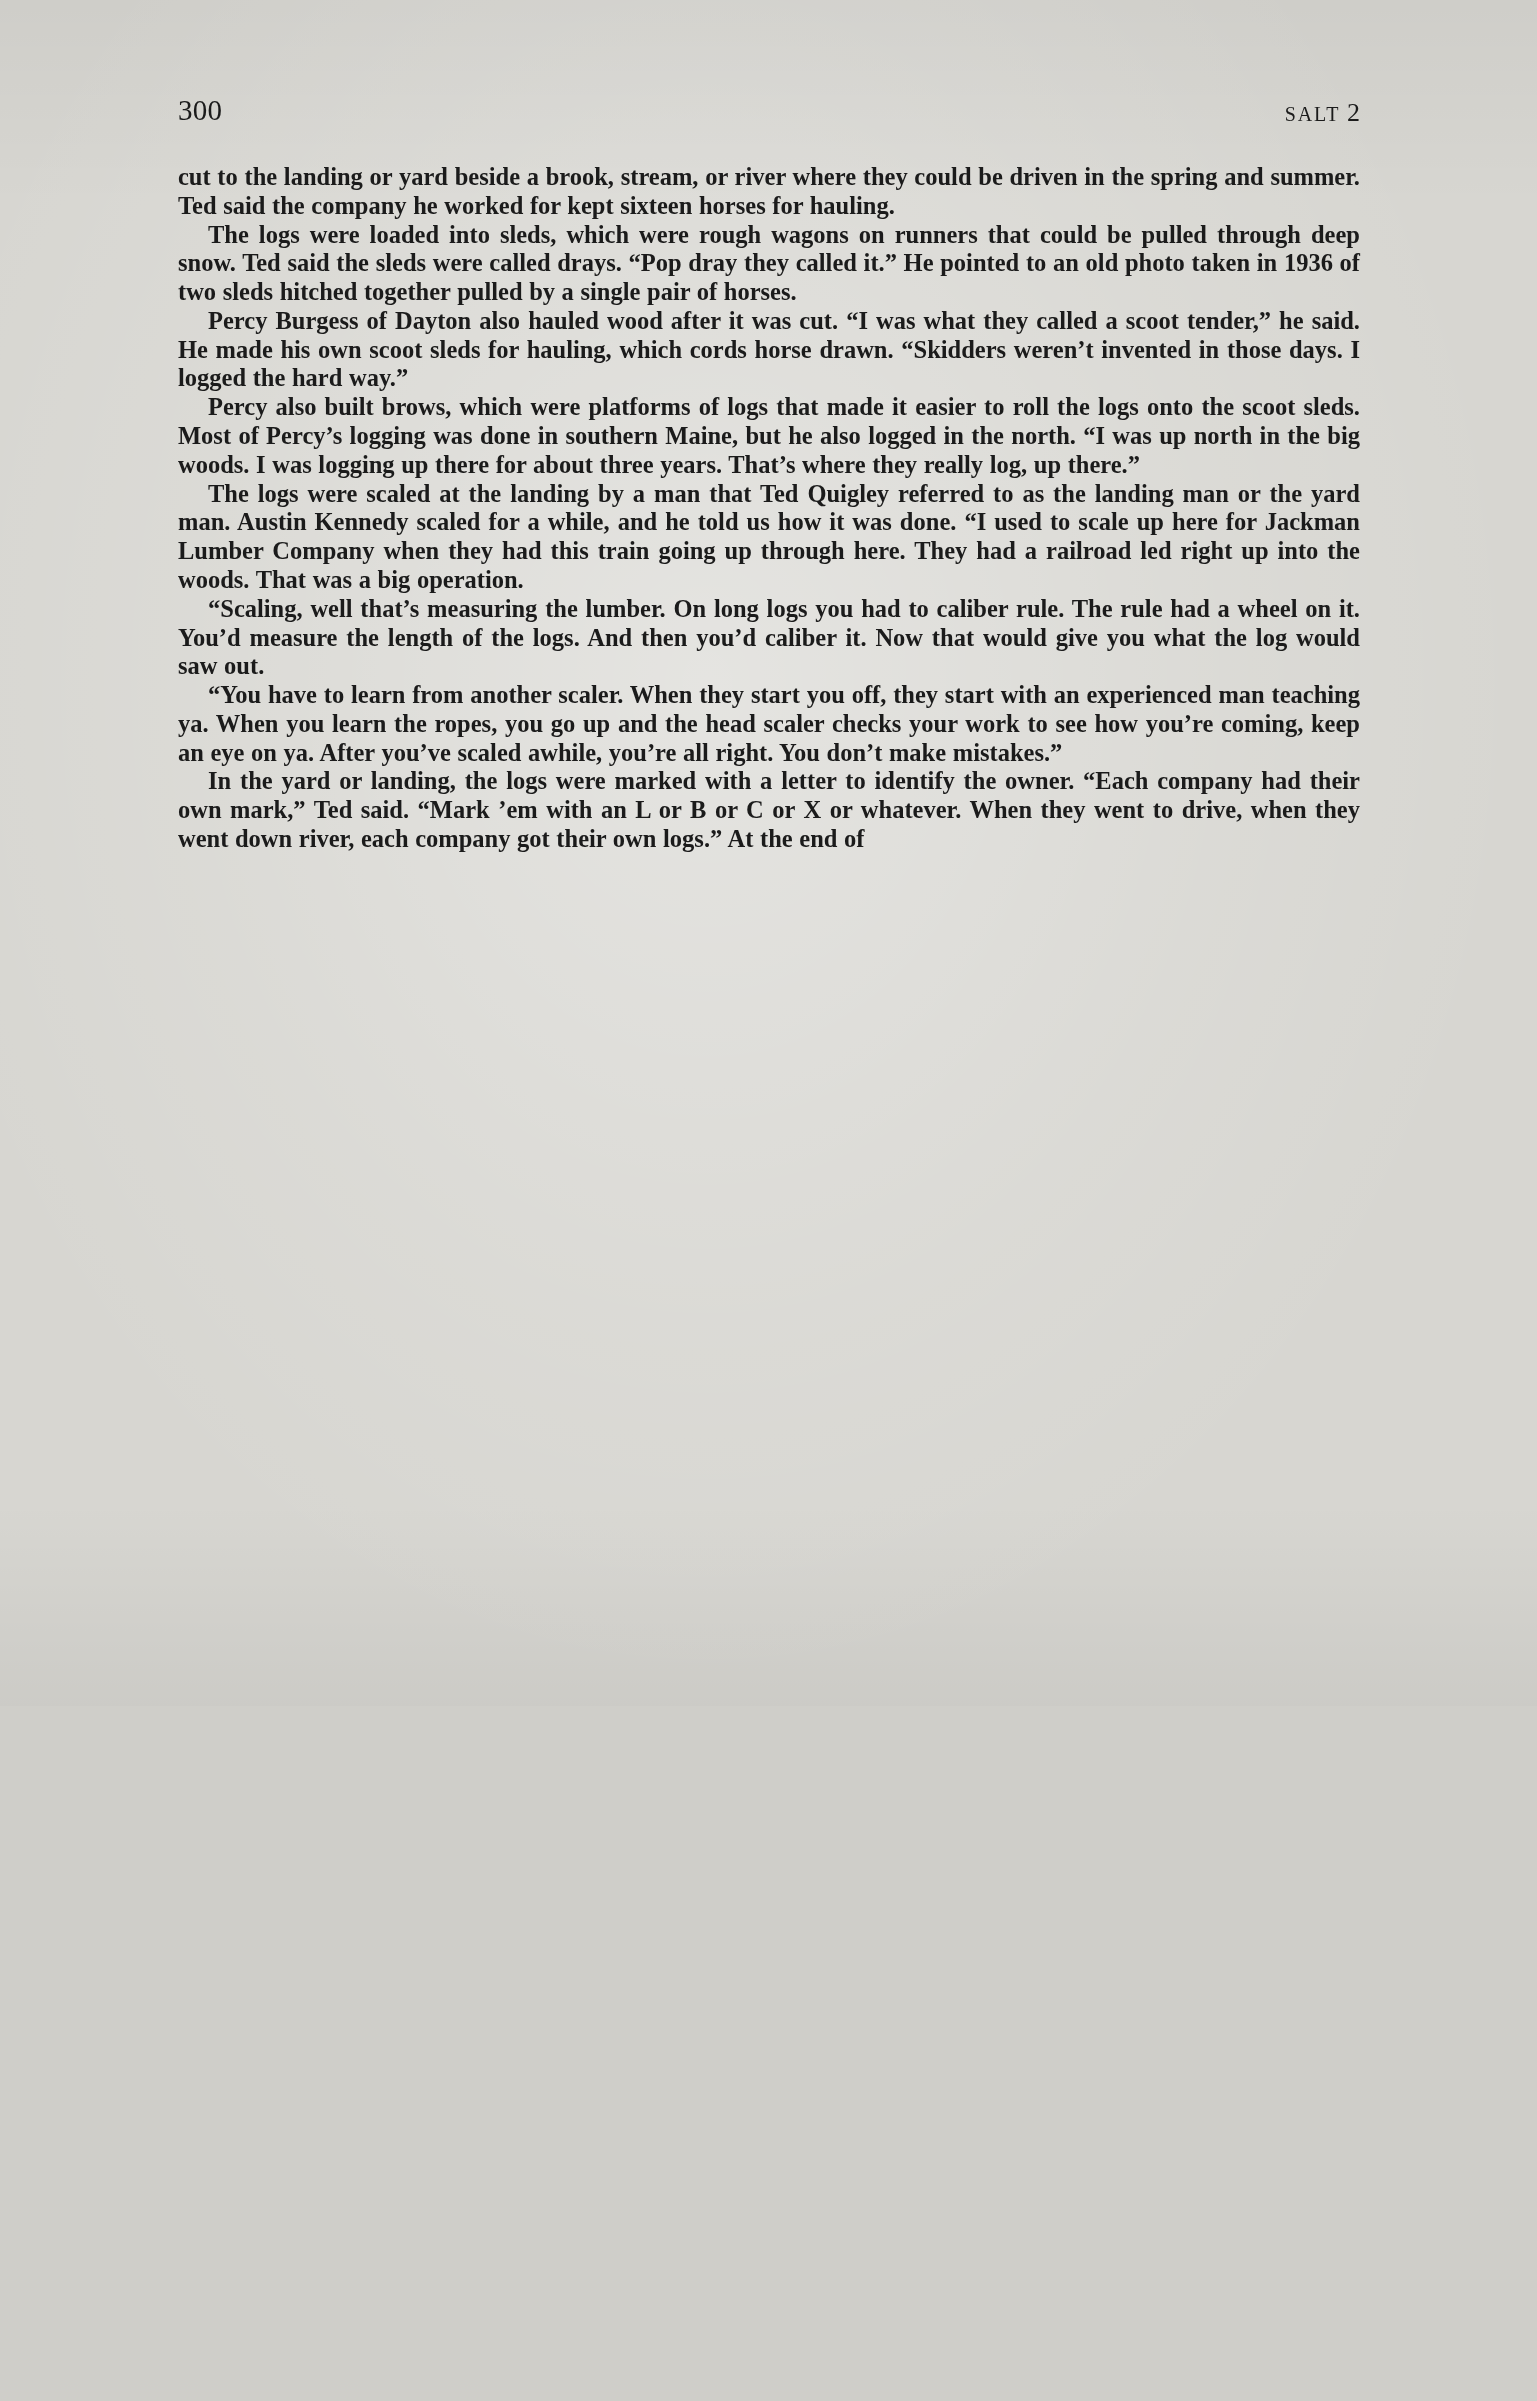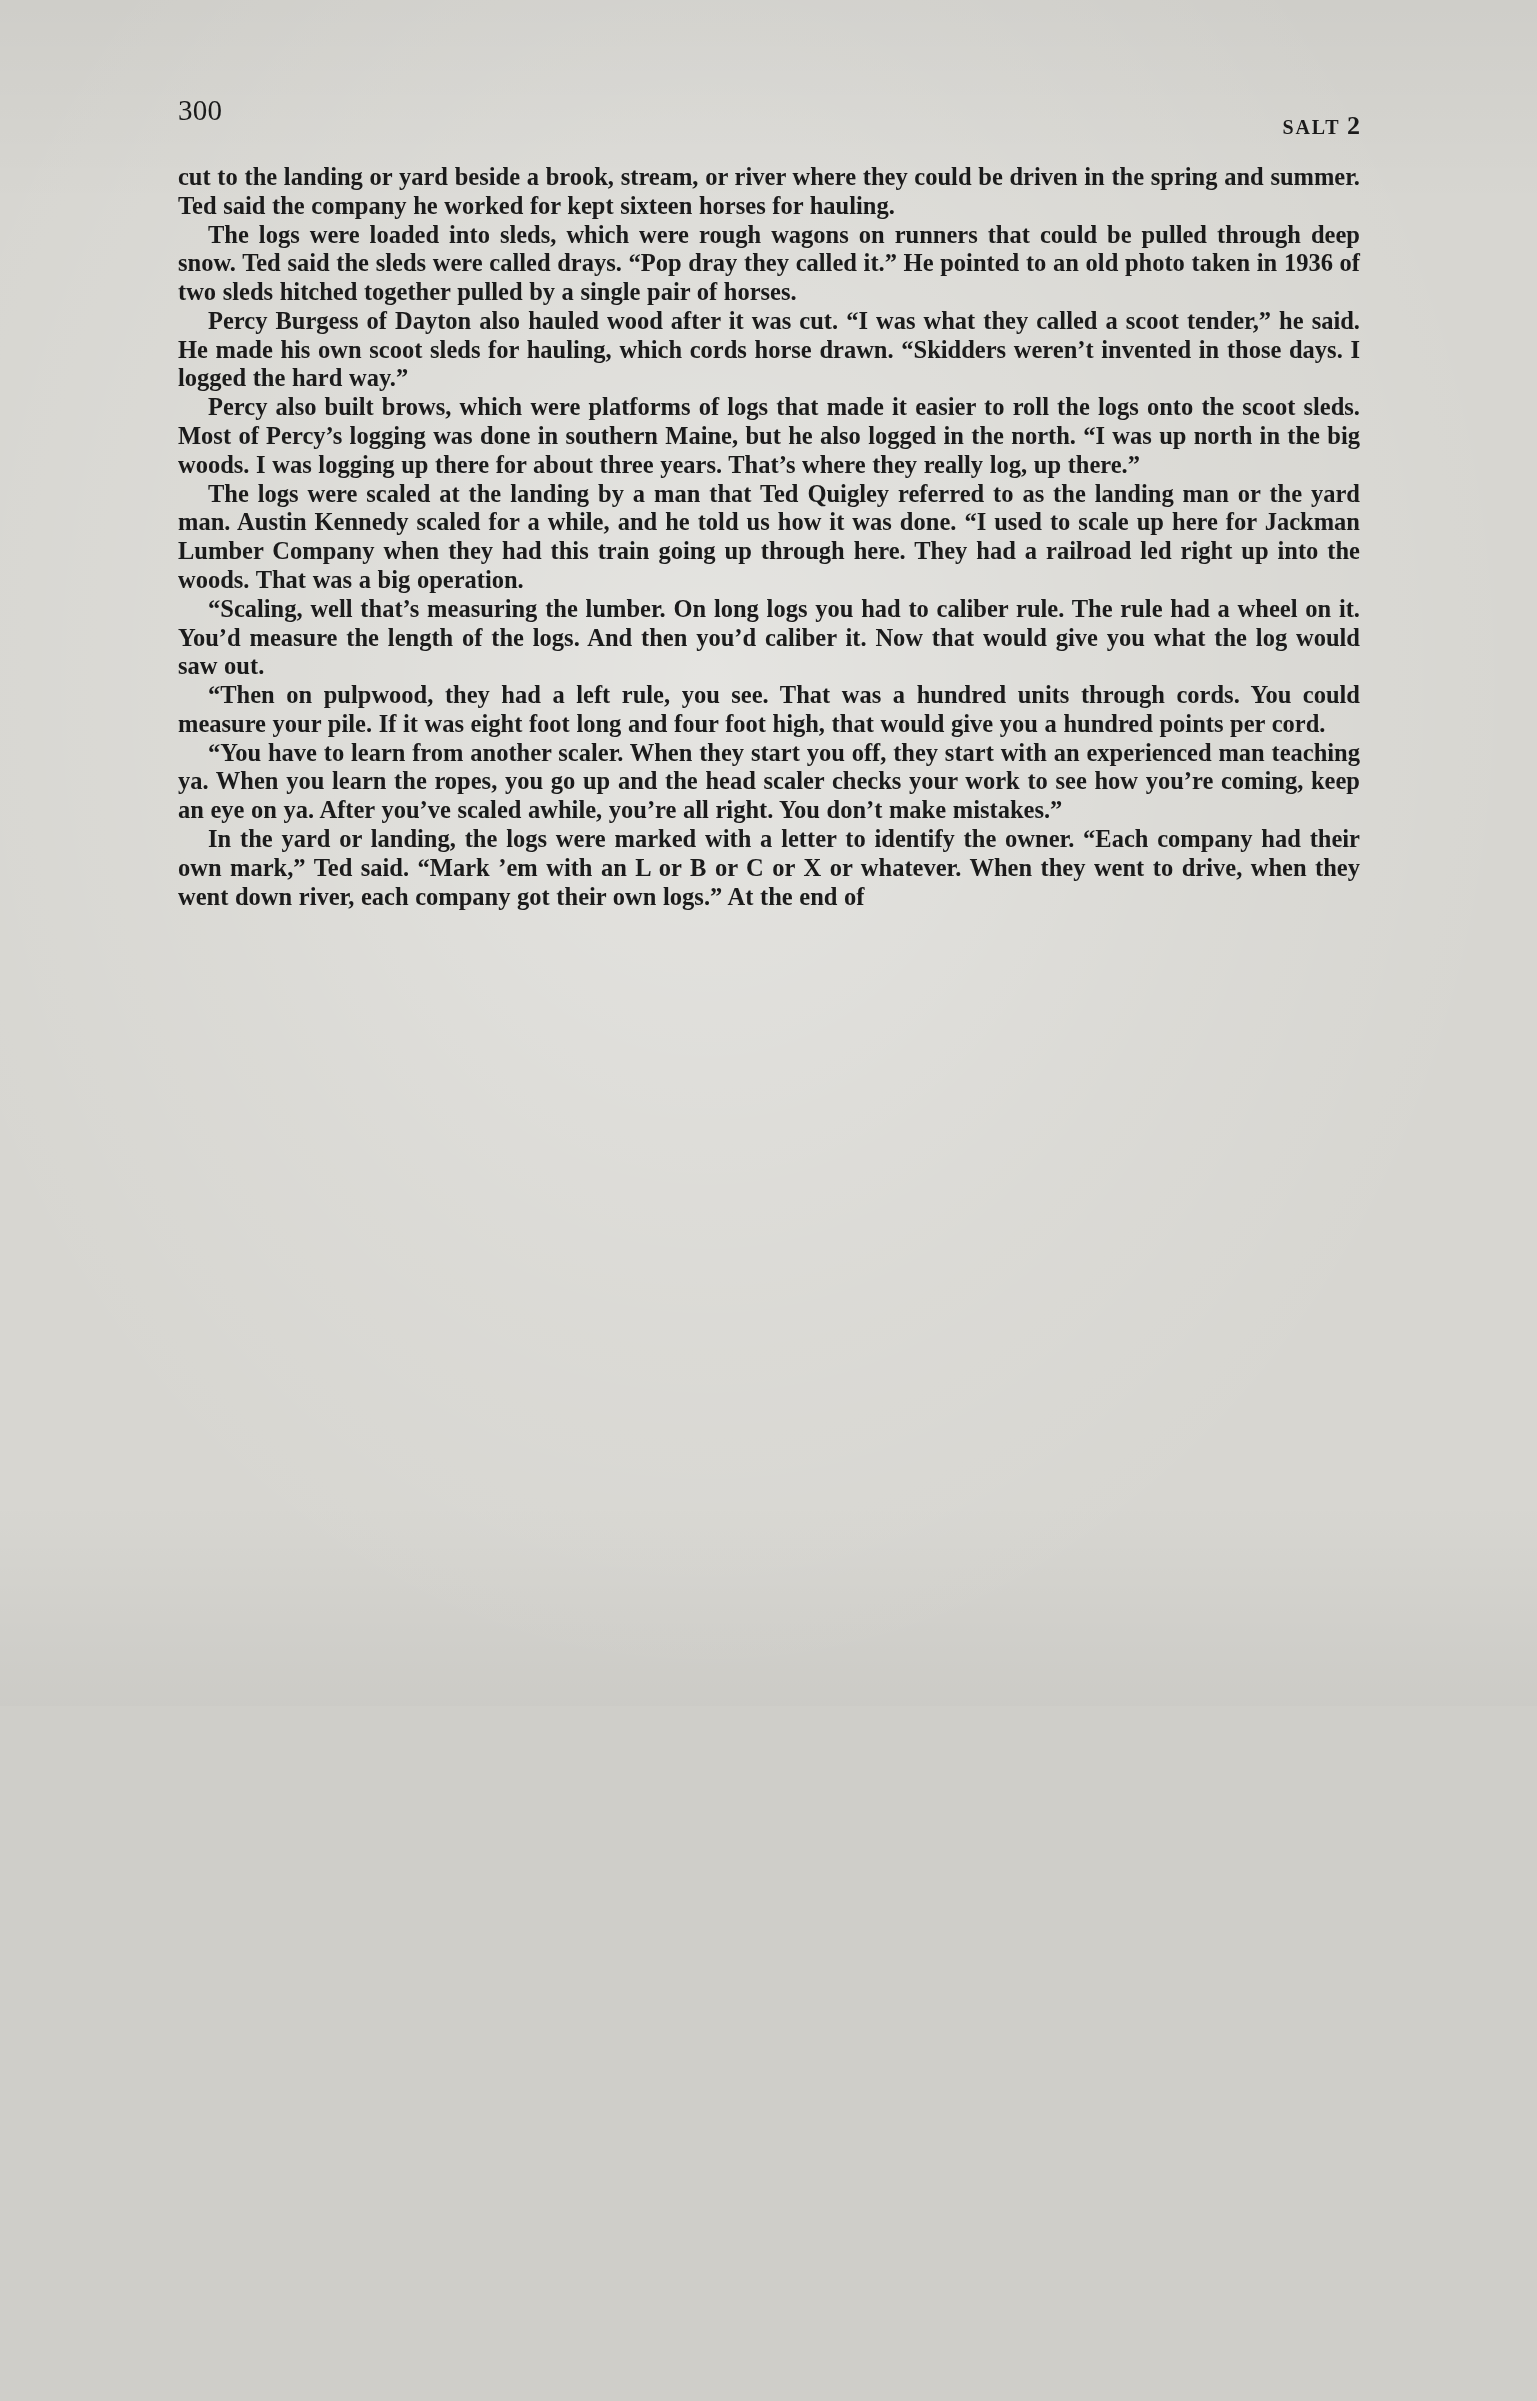--- a/index.html
+++ b/index.html
@@ -40,25 +40,24 @@
     position: absolute;
     left: 0;
     top: 0;
     font-size: 29px;
     letter-spacing: 0.2px;
     line-height: 1;
   }
   .book-title {
     position: absolute;
     right: 0;
-    top: 17px;
+    top: 4px;
     font-size: 20px;
     letter-spacing: 1.9px;
     line-height: 1;
-    font-weight: bold;
   }
   .book-title .big {
     font-size: 26px;
     letter-spacing: 0;
   }
   .body-text p {
     margin: 0;
     font-size: 24.5px;
     line-height: 1.175;
     text-align: justify;
@@ -91,20 +90,19 @@
       </div>
     </div>
 
     <div class="body-text">
       <p class="first">cut to the landing or yard beside a brook, stream, or river where they could be driven in the spring and summer. Ted said the company he worked for kept sixteen horses for hauling.</p>
       <p class="indent">The logs were loaded into sleds, which were rough wagons on runners that could be pulled through deep snow. Ted said the sleds were called drays. “Pop dray they called it.” He pointed to an old photo taken in 1936 of two sleds hitched together pulled by a single pair of horses.</p>
       <p class="indent">Percy Burgess of Dayton also hauled wood after it was cut. “I was what they called a scoot tender,” he said. He made his own scoot sleds for hauling, which cords horse drawn. “Skidders weren’t invented in those days. I logged the hard way.”</p>
       <p class="indent">Percy also built brows, which were platforms of logs that made it easier to roll the logs onto the scoot sleds. Most of Percy’s logging was done in southern Maine, but he also logged in the north. “I was up north in the big woods. I was logging up there for about three years. That’s where they really log, up there.”</p>
       <p class="indent">The logs were scaled at the landing by a man that Ted Quigley referred to as the landing man or the yard man. Austin Kennedy scaled for a while, and he told us how it was done. “I used to scale up here for Jackman Lumber Company when they had this train going up through here. They had a railroad led right up into the woods. That was a big operation.</p>
       <p class="indent">“Scaling, well that’s measuring the lumber. On long logs you had to caliber rule. The rule had a wheel on it. You’d measure the length of the logs. And then you’d caliber it. Now that would give you what the log would saw out.</p>
-      <p class="indent">“Then on pulpwood, they had a left rule, you see. That was a hundred units through cords. You could measure your pile. If it was eight foot long and four foot high, that would give you a hundred points per cord.</p>
       <p class="indent">“You have to learn from another scaler. When they start you off, they start with an experienced man teaching ya. When you learn the ropes, you go up and the head scaler checks your work to see how you’re coming, keep an eye on ya. After you’ve scaled awhile, you’re all right. You don’t make mistakes.”</p>
       <p class="indent">In the yard or landing, the logs were marked with a letter to identify the owner. “Each company had their own mark,” Ted said. “Mark ’em with an L or B or C or X or whatever. When they went to drive, when they went down river, each company got their own logs.” At the end of</p>
     </div>
 
   </div>
 </div>
 
 
 </body></html>

